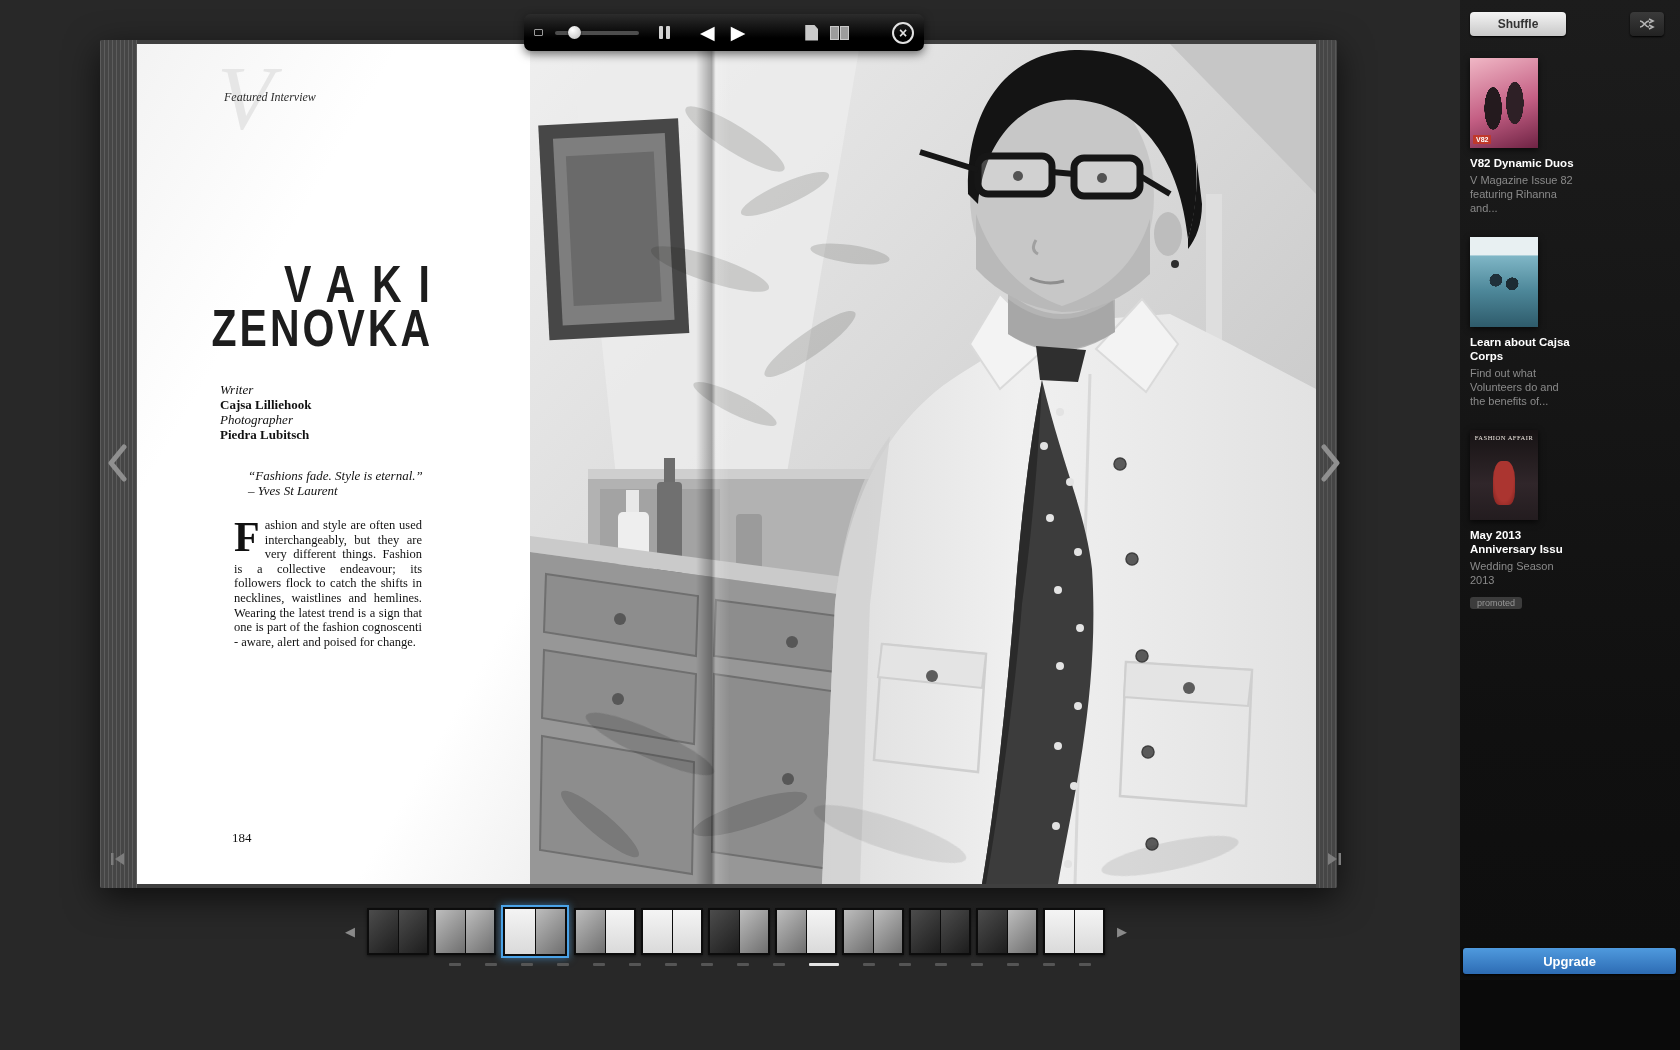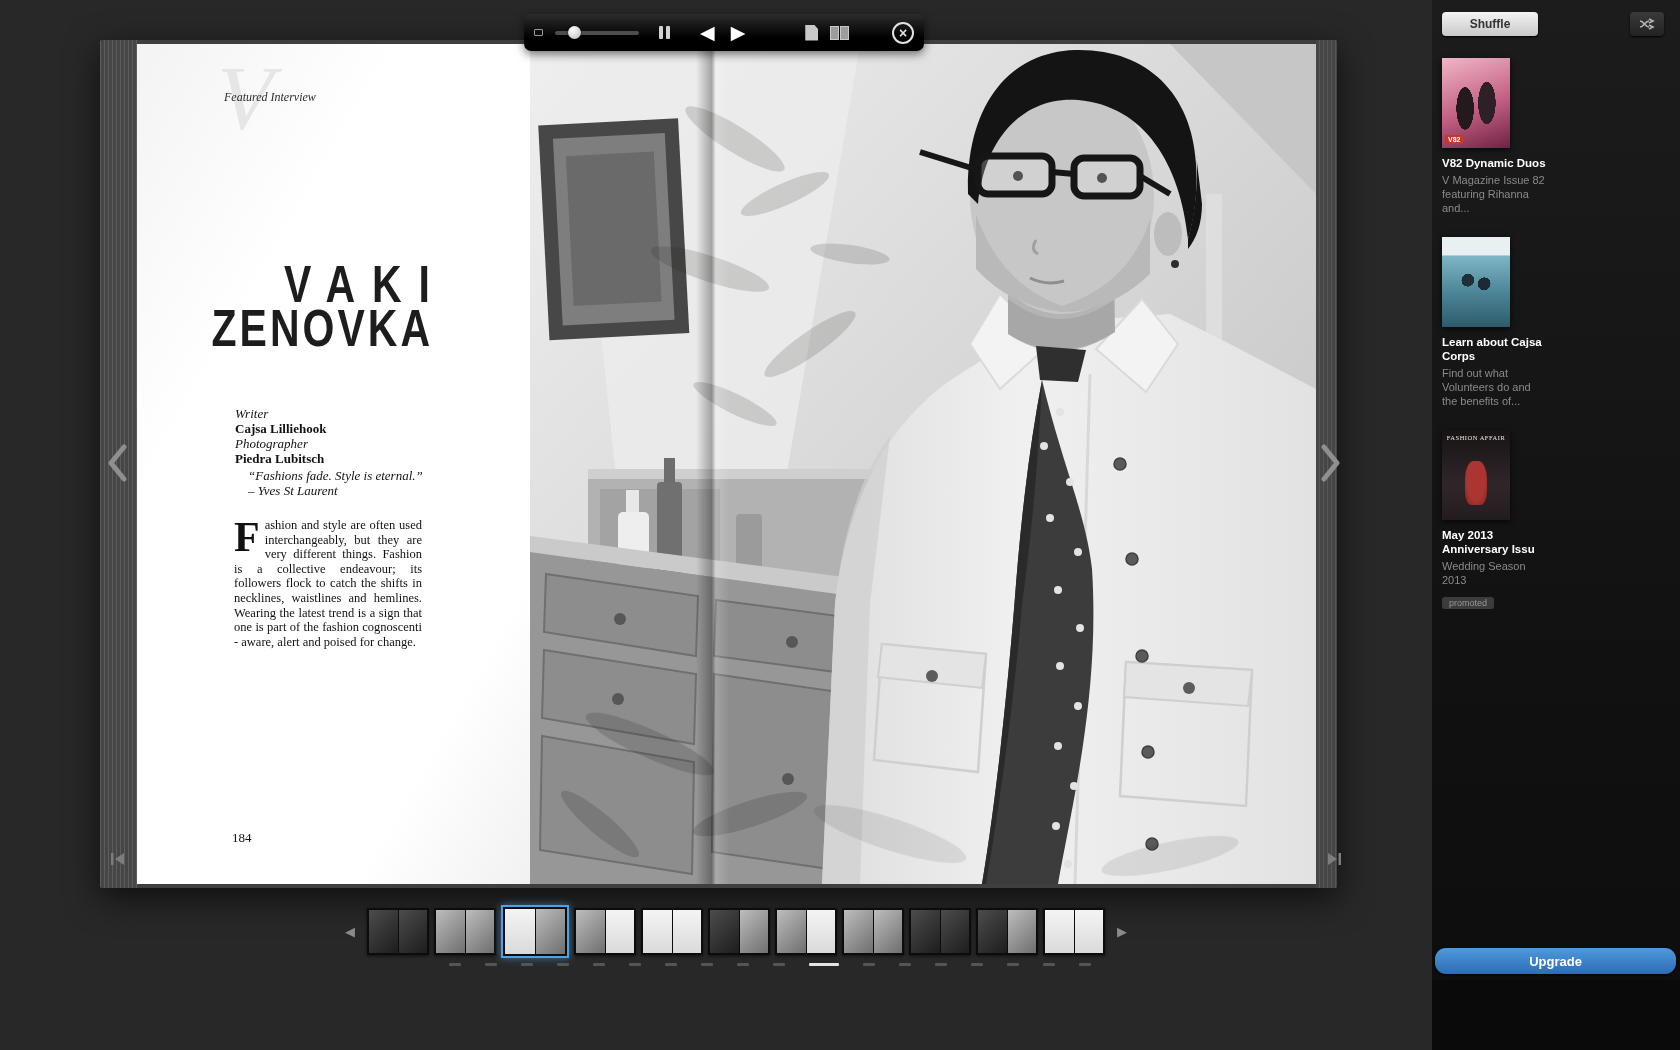--- a/index.html
+++ b/index.html
@@ -59,22 +59,22 @@
     position:absolute; right:100px; top:212px; text-align:right;
     color:#1d1d1d; font-weight:bold;
   }
   .title-block .tl{
     display:block; font-size:41px; line-height:44px;
     transform:scaleY(1.28); transform-origin:top right;
   }
   .title-block .tl1{ letter-spacing:17px; margin-right:-17px; }
   .title-block .tl2{ letter-spacing:3px;  margin-right:-3px; }
   .credits{
-    position:absolute; left:98px; top:338px;
-    font-family:"Liberation Serif",serif; font-size:13px; line-height:15px; color:#111;margin-top:24px;
+    position:absolute; left:83px; top:338px;
+    font-family:"Liberation Serif",serif; font-size:13px; line-height:15px; color:#111;
   }
   .credits .lab{ font-style:italic; }
   .credits .nam{ font-weight:bold; }
   .quote{
     position:absolute; left:111px; top:424px;
     font-family:"Liberation Serif",serif; font-style:italic;
     font-size:13px; line-height:15px; color:#111;
   }
   .body-copy{
     position:absolute; left:97px; top:474px; width:188px;
@@ -142,21 +142,21 @@
   .t-photo{ background:linear-gradient(135deg,#bdbdbd,#6f6f6f); }
   .t-dark{ background:linear-gradient(135deg,#4c4c4c,#1d1d1d); }
   .dots{
     position:absolute; left:0; top:963px; width:1460px; z-index:20;
     display:flex; justify-content:center; gap:24px; transform:translateX(40px);
   }
   .dot{ width:12px; height:3px; background:#555; border-radius:1px; cursor:pointer; }
   .dot.active{ width:30px; background:#e4e4e4; }
   
   .sidebar{
-    position:absolute; right:0; top:0; width:248px; height:1050px;
+    position:absolute; right:0; top:0; width:220px; height:1050px;
     background:linear-gradient(#1c1c1c,#101010 70%,#0d0d0d);
     padding:12px 10px; z-index:40;
   }
   .shuffle-row{ display:flex; gap:6px; align-items:center; }
   .shuffle-btn{
     width:96px; height:24px; border-radius:4px; cursor:pointer;
     background:linear-gradient(#f4f4f4,#c8c8c8); color:#333;
     font-size:12px; font-weight:bold; display:flex; align-items:center; justify-content:center;
     box-shadow:0 1px 2px #000;
   }
@@ -194,21 +194,21 @@
     border-radius:40% 40% 30% 30%;
   }
   .promo-title{ margin-top:8px; color:#fff; font-size:11.5px; font-weight:bold; line-height:14px; }
   .promo-sub{ margin-top:3px; color:#8a8a8a; font-size:11px; line-height:14px; }
   .badge-row{ margin-top:5px; }
   .promoted-badge{
     display:inline-block; background:#3c3c3c; color:#969696;
     font-size:9px; padding:1px 7px; border-radius:3px;
   }
   .upgrade-btn{
-    position:absolute; left:3px; right:4px; bottom:76px; height:26px; border-radius:11px;
+    position:absolute; left:3px; right:4px; bottom:76px; height:26px; border-radius:3px;
     background:linear-gradient(#4f9ade,#2d6cb4); color:#fff; font-size:13px; font-weight:bold;
     display:flex; align-items:center; justify-content:center; cursor:pointer;
     box-shadow:0 1px 3px #000;
   }
   .sidebar-footer{
     position:absolute; left:0; right:0; bottom:0; height:70px; background:#0a0a0a;
   }
 </style>
 </head>
 <body>

